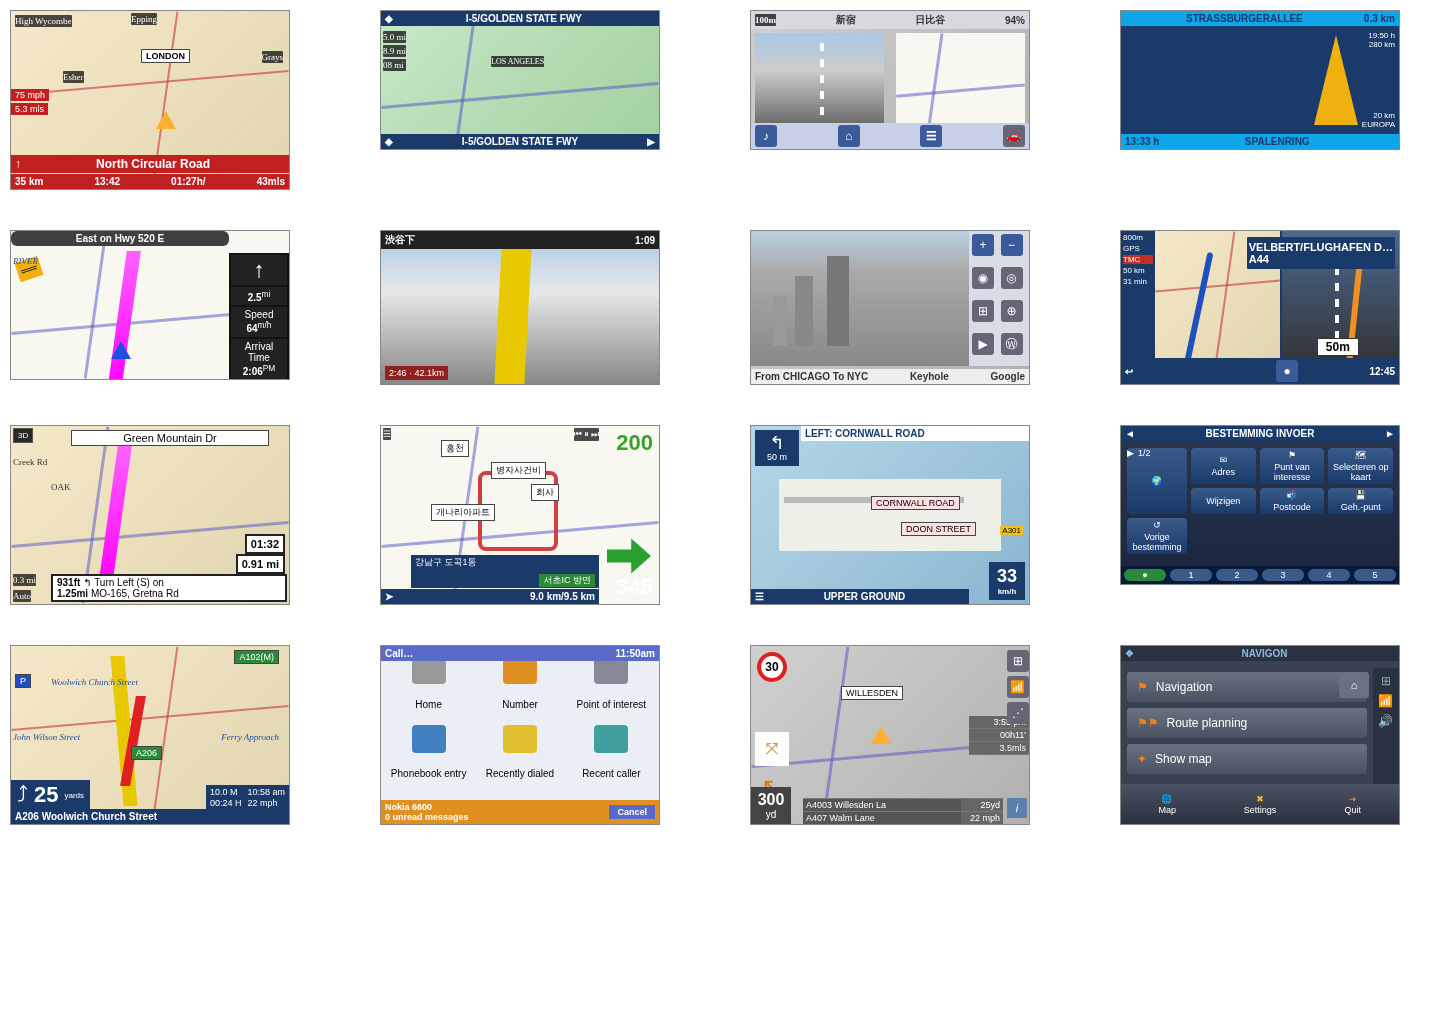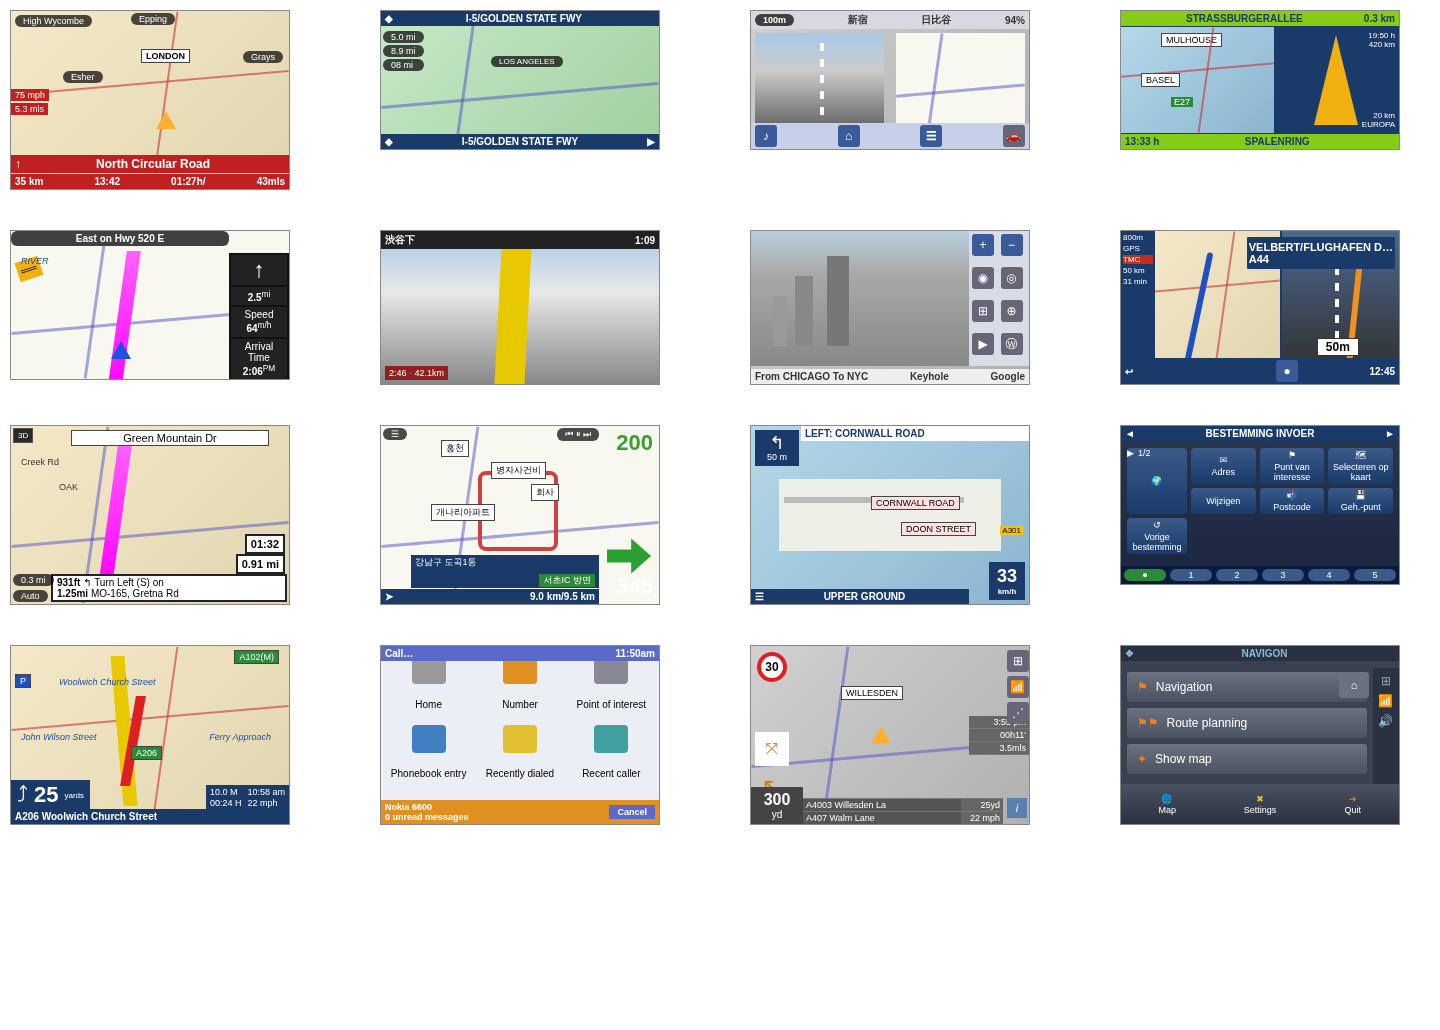--- a/index.html
+++ b/index.html
@@ -25,27 +25,27 @@
   .roads2::before, .roads2::after { content:""; position:absolute; background: rgba(80,80,200,0.5); }
   .roads2::before { width:100%; height:3px; top:60%; }
   .roads2::after { width:3px; height:100%; left:30%; }
 
   .bar { position:absolute; left:0; right:0; padding:2px 4px; color:#fff; font-weight:bold; font-size:10px; display:flex; justify-content:space-between; align-items:center; }
   .bar-top { top:0; }
   .bar-bot { bottom:0; }
   .bar-red { background:#c02020; }
   .bar-navy { background:#1a3a6a; }
   .bar-dark { background:#222; }
-  .bar-yellow { background:#84cc16; color:#1a3a6a; }
+  .bar-yellow { background:#0ea5e9; color:#1a3a6a; }
   .bar-teal { background:#404040;border-radius:6px; }
 
   .side-panel { position:absolute; right:0; top:22px; bottom:0; width:60px; background:#111; color:#fff; font-size:10px; padding:2px; display:flex; flex-direction:column; gap:2px; }
   .sp-row { background:#222; padding:2px; text-align:center; }
 
-  .pill { position:absolute; background:rgba(0,0,0,0.7); color:#fff; padding:1px 8px; border-radius:6px; font-size:9px; }
+  .pill { position:absolute; background:rgba(0,0,0,0.7); color:#fff; padding:1px 0; border-radius:1px; font-size:9px;font-family:Liberation Serif, serif; }
   .white-label { background:#fff; color:#000; border:1px solid #444; padding:1px 4px; font-size:9px; position:absolute; }
 
   .route-pink { position:absolute; width:14px; height:140px; background:linear-gradient(180deg,#ff60ff,#ff00ff); left:38%; top:20px; transform:skewX(-8deg); }
   .route-yellow { position:absolute; width:20px; height:150px; background:#e8c800; left:45%; top:10px; transform:skewX(5deg); }
   .route-blue-line { position:absolute; width:6px; height:140px; background:#2050c0; left:30%; top:20px; transform:rotate(12deg); border-radius:3px;}
 
   .green-right-arrow { position:absolute; right:8px; bottom:26px; width:44px; height:44px; background:#2aa030; clip-path: polygon(0 35%, 55% 35%, 55% 10%, 100% 50%, 55% 90%, 55% 65%, 0 65%); }
 
   .info-box { position:absolute; right:4px; bottom:4px; background:#fff; border:2px solid #222; padding:2px 4px; font-size:11px; font-weight:bold; }
   .speed-box { position:absolute; right:4px; bottom:4px; background:#1a3a6a; color:#fff; padding:4px 8px; text-align:center; font-weight:bold; }
@@ -72,21 +72,21 @@
   .nav-side span { color:#8aa; font-size:12px; }
   .nav-bot { position:absolute; left:0; right:0; bottom:0; height:40px; background:linear-gradient(180deg,#4a5160,#2a3140); display:flex; }
   .nav-bot .b { flex:1; display:flex; flex-direction:column; align-items:center; justify-content:center; color:#fff; font-size:9px; gap:1px;}
 
   
   .btm-table { position:absolute; left:52px; right:26px; bottom:0; background:#555; color:#fff; font-size:9px;}
   .btm-table .r { display:flex; border-top:1px solid #777;}
   .btm-table .c { padding:1px 3px; }
   .btm-table .c1 { flex:1; }
   .btm-table .c2 { width:42px; text-align:right; background:#666;}
-  .left-col { position:absolute; left:0; bottom:0; width:52px; background:#444; color:#fff; text-align:center; font-size:10px; padding:4px 0;margin-top:44px; }
+  .left-col { position:absolute; left:0; bottom:0; width:40px; background:#444; color:#fff; text-align:center; font-size:10px; padding:4px 0;margin-top:44px; }
   .tiny-info { position:absolute; right:0; top:70px; width:60px; background:#666; color:#fff; font-size:9px;}
   .tiny-info div { padding:1px 3px; border-bottom:1px solid #777; text-align:right;}
 
   .circle-sign { position:absolute; left:6px; top:6px; width:30px; height:30px; border-radius:50%; border:4px solid #e02020; background:#fff; color:#000; font-weight:bold; font-size:12px; display:flex; align-items:center; justify-content:center; }
 
   .turn-left-box { position:absolute; left:4px; top:4px; background:#1a3a6a; color:#fff; padding:4px; text-align:center; font-size:9px; width:44px;}
   .turn-left-box .arr { font-size:18px; line-height:1; display:block;}
 
   .dest-box { position:absolute; right:4px; top:6px; background:#1a3a6a; color:#fff; padding:4px 2px; font-size:11px; font-weight:bold; border-radius:1px;}
   .dist-badge { position:absolute; left:50%; transform:translateX(-50%); bottom:28px; background:#fff; border:1px solid #333; padding:1px 8px; font-weight:bold; font-size:12px;}
@@ -166,34 +166,29 @@
     <span class="mini-icon mi-grey">🚗</span>
   </div>
 </div>
 
 <div class="cell" style="background:#1a3a6a; height:140px;">
   <div class="bar bar-top bar-yellow">
     <span></span>
     <span>STRASSBURGERALLEE</span>
     <span>0.3 km</span>
   </div>
-  <div style="position:absolute; left:0; top:16px; width:55%; bottom:16px;" class="map-bg-blue roads">
-    <span class="white-label" style="left:40px; top:6px;">MULHOUSE</span>
-    <span class="white-label" style="left:20px; top:46px;">BASEL</span>
-    <span style="position:absolute; left:50px; top:70px; background:#2a8a3a; color:#fff; padding:0 3px; font-size:9px;">E27</span>
-  </div>
   <div style="position:absolute; right:0; top:16px; width:45%; bottom:16px; display:flex; align-items:center; justify-content:center;">
     <div class="yellow-fork" style="position:static; transform:none; border-bottom-color:#f0b010;"></div>
     <div style="position:absolute; right:4px; bottom:4px; color:#fff; font-size:8px; text-align:right;">
       <div>20 km</div>
       <div>EUROPA</div>
     </div>
     <div style="position:absolute; right:4px; top:4px; color:#fff; font-size:8px; text-align:right;">
       <div>19:50 h</div>
-      <div>420 km</div>
+      <div>280 km</div>
     </div>
   </div>
   <div class="bar bar-bot bar-yellow">
     <span>13:33 h</span>
     <span>SPALENRING</span>
     <span></span>
   </div>
 </div>
 
 <div class="cell map-bg-white" style="height:150px;">

